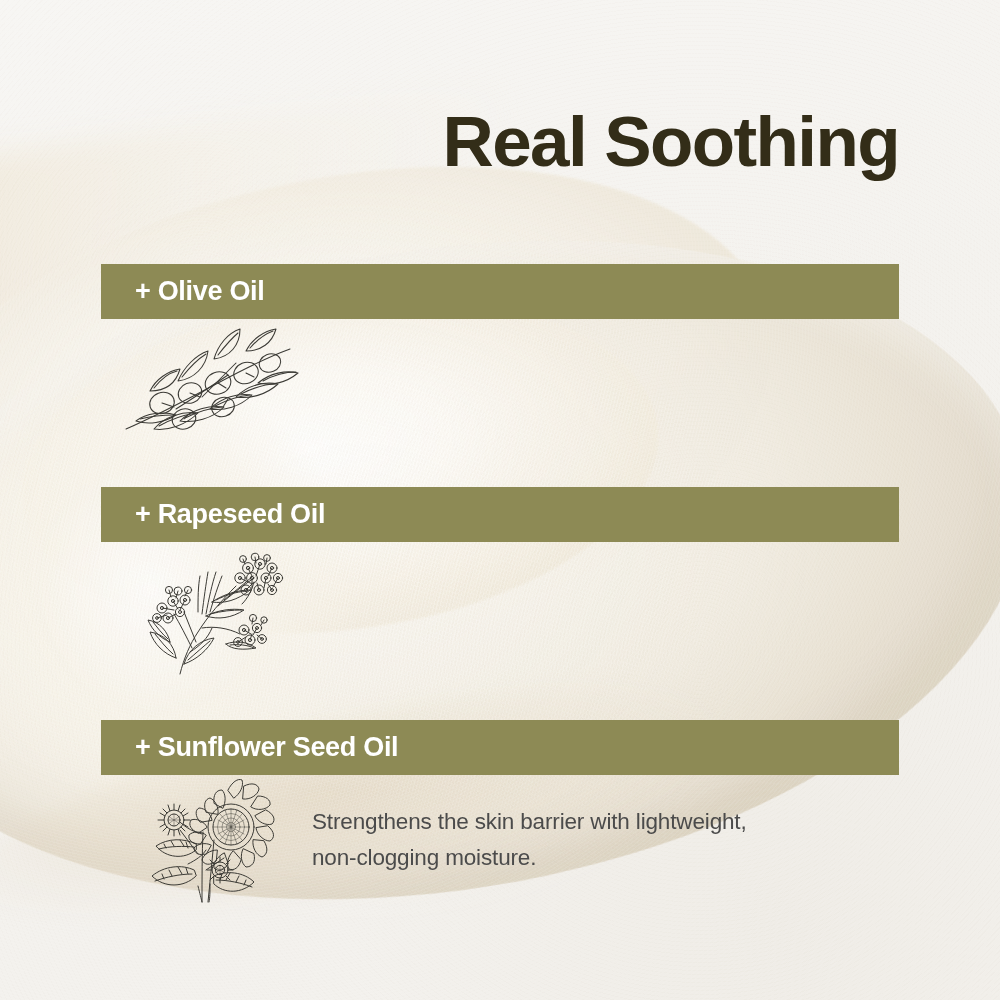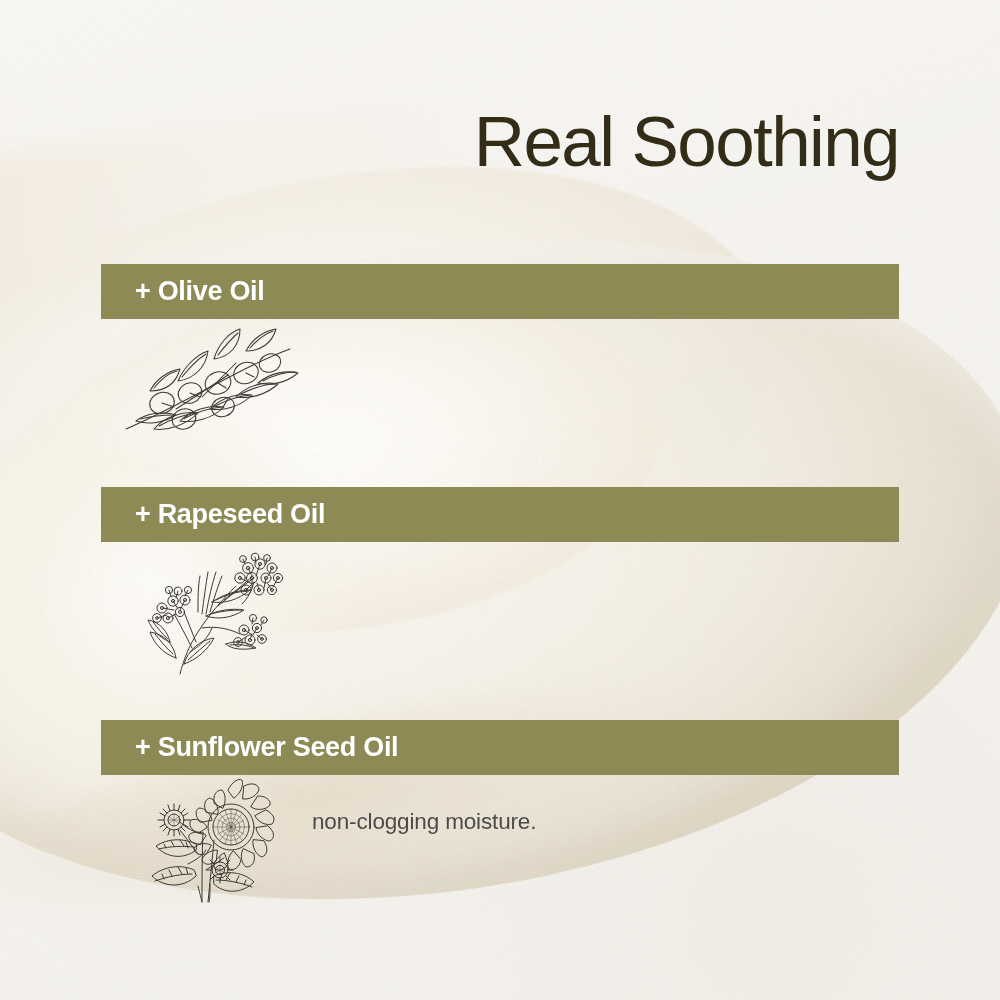--- a/index.html
+++ b/index.html
@@ -151,21 +151,21 @@
   
   .content { position: absolute; inset: 0; }
 
   .headline {
     position: absolute;
     right: 101px;
     top: 106px;
     margin: 0;
     font-size: 71px;
     line-height: 1.0;
-    font-weight: 400;
+    font-weight: 700;
     letter-spacing: -1.6px;
     color: #332d18;
     text-align: right;
     white-space: nowrap;
   }
 
   .section { position: absolute; left: 0; width: 1000px; }
 
   .band {
     position: absolute;
@@ -489,18 +489,19 @@
 
           <path d="M62 56 C54 54 46 50 40 44"></path>
           <path d="M48 86 C56 82 62 78 66 72"></path>
 
           <path d="M58 108 C60 116 61 120 62 124"></path>
           <path d="M70 106 C70 114 70 120 69 124"></path>
         </svg>
       </div>
 
       <div class="desc">
+        <span>Strengthens the skin barrier with lightweight,</span>
         <span>non-clogging moisture.</span>
       </div>
     </div>
 
   </div>
 </div>
 
 </body></html>

